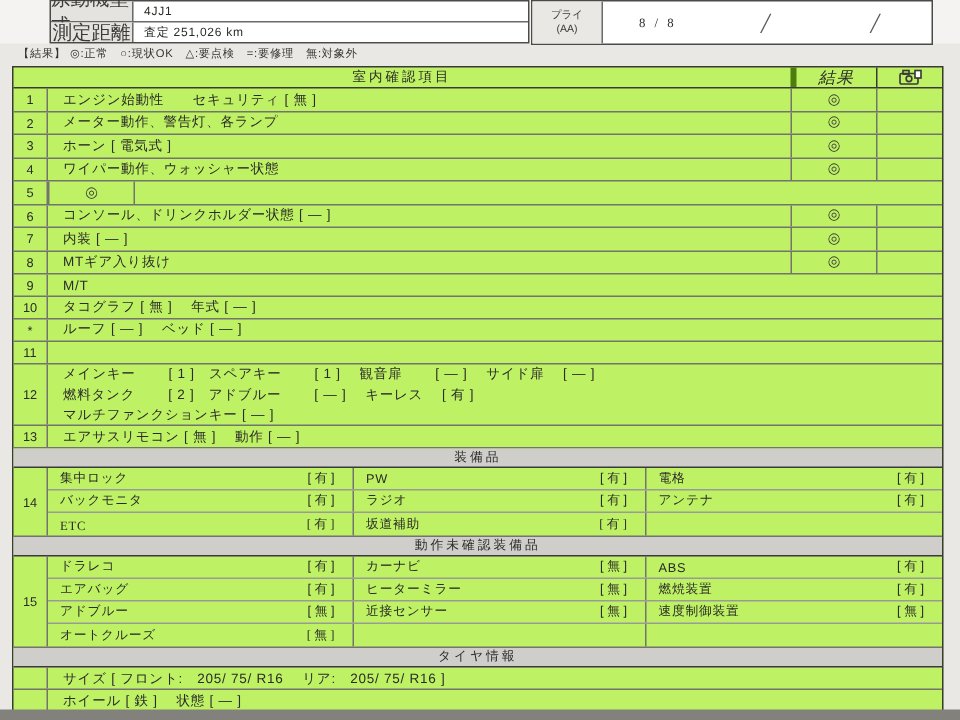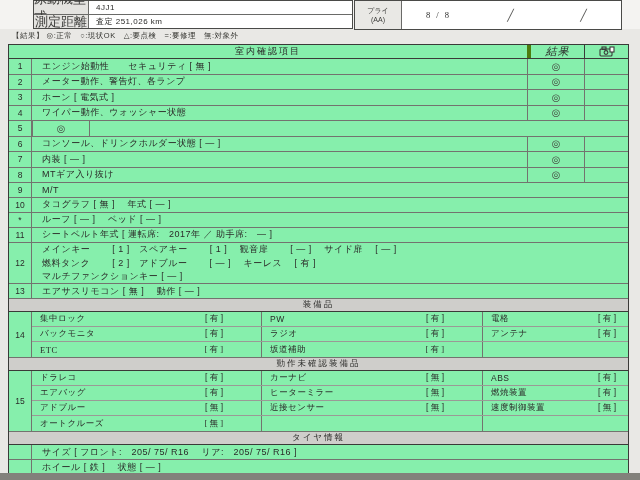--- a/index.html
+++ b/index.html
@@ -21,21 +21,21 @@
   .tr-table{position:absolute;left:354px;top:0;width:266px;height:28px;background:#fff;
             border:1px solid #4a4a48;display:flex;}
   .tr-label{width:46px;background:#e9e8e5;border-right:1px solid #6a6a68;font-size:7px;
             display:flex;flex-direction:column;align-items:center;justify-content:center;line-height:9px;color:#3a3a38;}
   .tr-cell{flex:1;display:flex;align-items:center;justify-content:center;font-size:8.5px;letter-spacing:2px;font-family:Liberation Serif, serif;}
   .tr-cell.slash{color:#5a5a58;font-size:11px;}
 
   .legend{position:absolute;left:12px;top:31px;font-size:7.5px;color:#33332f;letter-spacing:.5px;white-space:pre;}
 
   
-  .main-table{position:absolute;left:8px;top:44px;width:621px;background:#86efac;
+  .main-table{position:absolute;left:8px;top:44px;width:621px;background:#bef264;
               border:1px solid #3a3a38;box-sizing:border-box;}
   .main-table *{box-sizing:border-box;}
   .thead{display:flex;height:14px;border-bottom:1px solid #3a3a38;}
   .th-title{flex:1;display:flex;align-items:center;justify-content:center;
             font-size:9px;letter-spacing:2px;color:#2b2b29;}
   .th-result{width:57px;border-left:4px solid #4d7c0f;display:flex;align-items:center;
              justify-content:center;font-size:11px;letter-spacing:1px;font-style:italic;}
   .th-icon{width:44px;border-left:1px solid #3a3a38;display:flex;align-items:center;justify-content:center;}
   .trow{display:flex;border-bottom:1px solid #73736f;}
   .trow.h16{height:15.5px;}
@@ -47,21 +47,21 @@
   .td-result{width:57px;border-left:1px solid #73736f;display:flex;align-items:center;
              justify-content:center;font-size:10px;color:#44443f;}
   .td-icon-cell{width:44px;border-left:1px solid #73736f;}
   .td-lines{flex:1;display:flex;flex-direction:column;justify-content:center;}
   .line{height:13.4px;display:flex;align-items:center;padding-left:10px;font-size:9px;
         letter-spacing:.5px;white-space:pre;}
   .band{height:13px;background:#cfcecb;border-bottom:1px solid #3a3a38;display:flex;
         align-items:center;justify-content:center;font-size:8.5px;letter-spacing:2px;color:#2b2b29;}
   .grid-row{display:flex;border-bottom:1px solid #73736f;}
   .grid{flex:1;display:flex;flex-direction:column;}
-  .grow{display:flex;height:15px;border-bottom:1px solid #9a9a96;gap:26px;}
+  .grow{display:flex;height:15px;border-bottom:1px solid #9a9a96;}
   .grow:last-child{border-bottom:none;font-family:Liberation Serif, serif;}
   .gcell{display:flex;align-items:center;}
   .gcell.c1{width:203px;}
   .gcell.c2{width:195px;border-left:1px solid #73736f;}
   .gcell.c3{flex:1;border-left:1px solid #73736f;}
   .glabel{padding-left:8px;font-size:8.5px;letter-spacing:.5px;white-space:pre;}
   .gvalue{margin-left:auto;padding-right:12px;font-size:8.5px;white-space:pre;}
   .camera{display:block;}
 </style>
 </head>
@@ -168,23 +168,20 @@
       </div>
     </div>
     <div class="trow h15">
       <div class="td-no">*</div>
       <div class="td-lines">
         <div class="line">ルーフ [ ― ]　 ベッド [ ― ]</div>
       </div>
     </div>
     <div class="trow h15">
       <div class="td-no">11</div>
-      <div class="td-lines">
-        <div class="line">シートベルト年式 [ 運転席:　2017年 ／ 助手席:　― ]</div>
-      </div>
     </div>
     <div class="trow">
       <div class="td-no">12</div>
       <div class="td-lines">
         <div class="line">メインキー　　 [ 1 ]　スペアキー　　 [ 1 ]　 観音扉　　 [ ― ]　 サイド扉　 [ ― ]</div>
         <div class="line">燃料タンク　　 [ 2 ]　アドブルー　　 [ ― ]　 キーレス　 [ 有 ]</div>
         <div class="line">マルチファンクションキー [ ― ]</div>
       </div>
     </div>
     <div class="trow h15">

